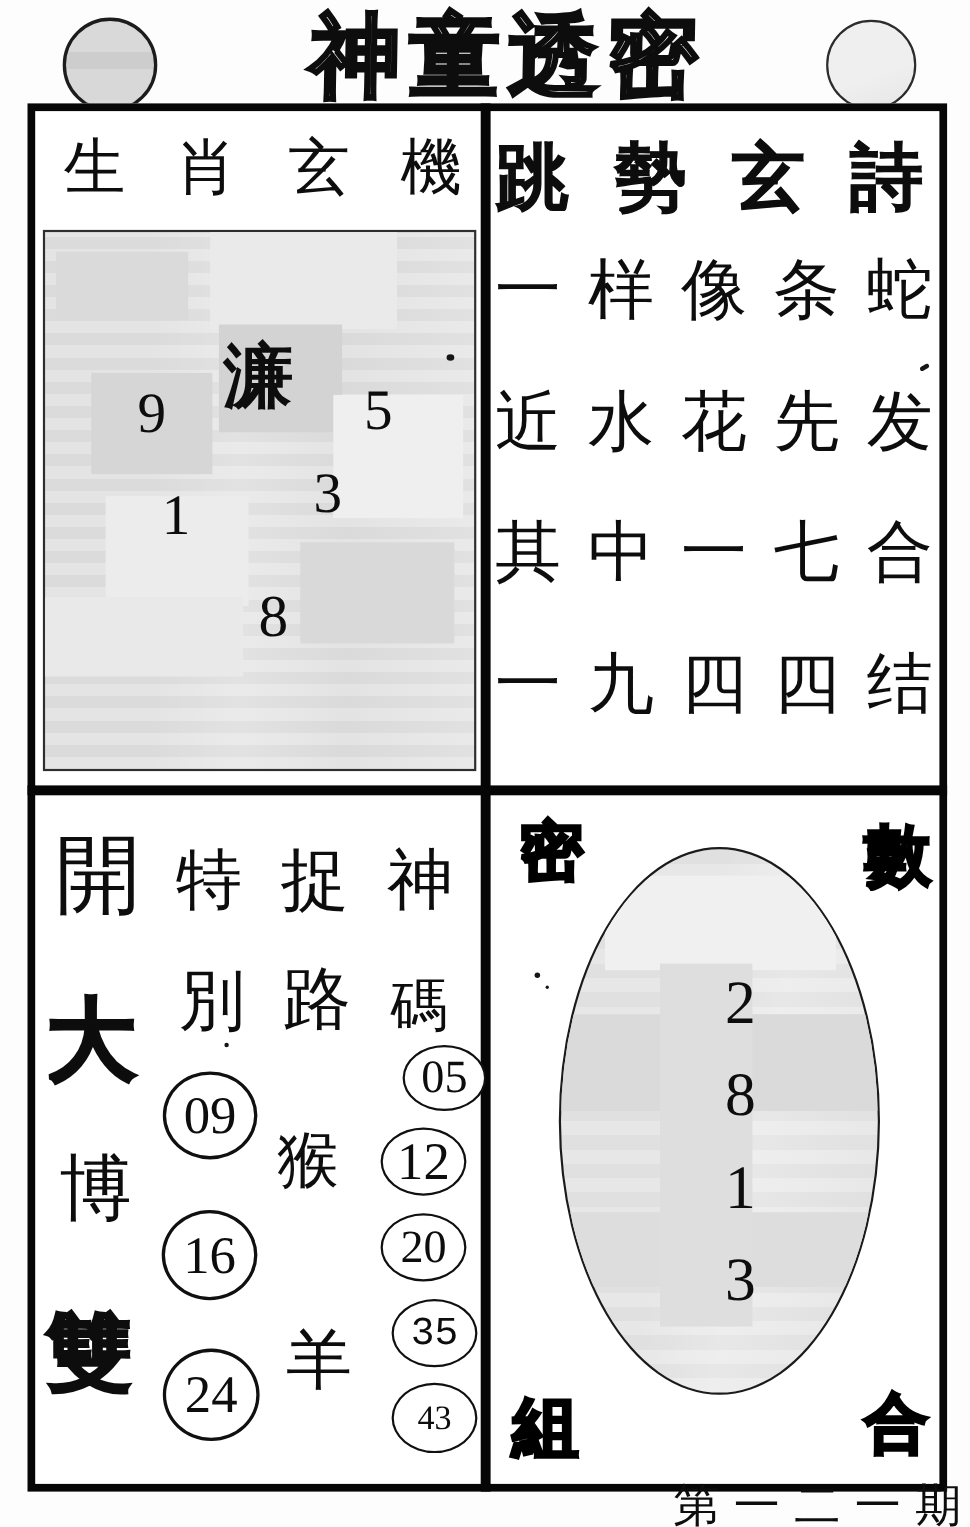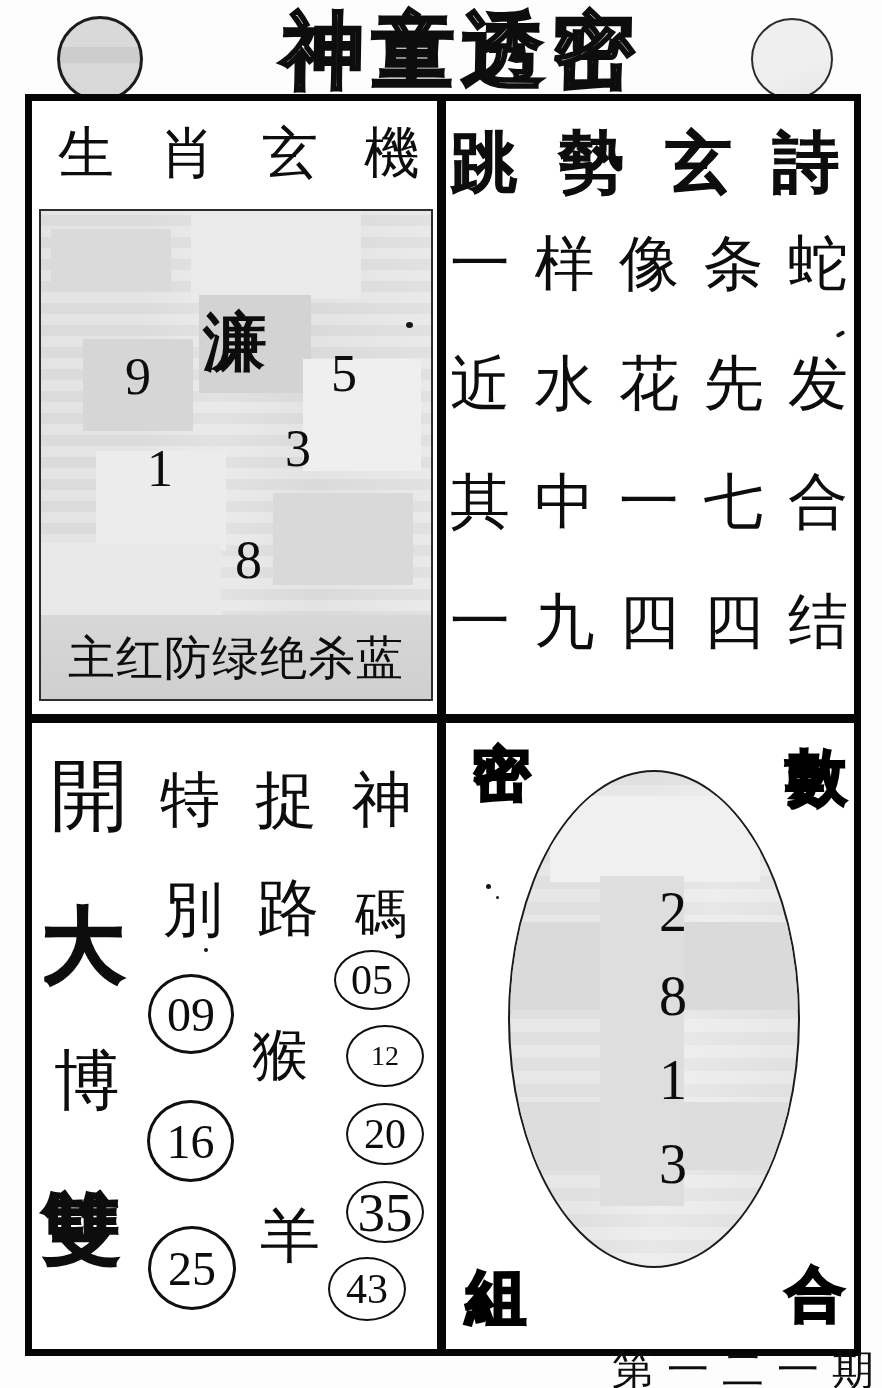--- a/index.html
+++ b/index.html
@@ -120,21 +120,20 @@
   <div class="patch" style="left:55px;top:240px;width:130px;height:100px;background:#ececec;"></div>
   <div class="patch" style="left:232px;top:282px;width:140px;height:92px;background:#d9d9d9;"></div>
   <div class="patch" style="left:0;top:332px;width:180px;height:72px;background:#e9e9e9;"></div>
 
   <div class="photo-char cn">濂</div>
   <div class="photo-num" style="left:84px;top:136px;">9</div>
   <div class="photo-num" style="left:290px;top:133px;">5</div>
   <div class="photo-num" style="left:106px;top:228px;">1</div>
   <div class="photo-num" style="left:244px;top:208px;">3</div>
   <div class="photo-num" style="left:194px;top:318px;font-size:54px;">8</div>
-  <div class="photo-caption cn">主红防绿绝杀蓝</div>
 </div>
 
 <div class="abs char-row poem-header">
     <span>跳</span>
     <span>勢</span>
     <span>玄</span>
     <span>詩</span>
   </div>
 <div class="abs char-row poem-line" style="top:228px;">
     <span>一</span>
@@ -176,27 +175,27 @@
 <div class="abs cn" style="left:255px;top:758px;font-size:62px;">捉</div>
 <div class="abs cn" style="left:257px;top:866px;font-size:62px;">路</div>
 <div class="abs cn" style="left:252px;top:1018px;font-size:56px;">猴</div>
 <div class="abs cn" style="left:260px;top:1196px;font-size:60px;">羊</div>
 
 <div class="abs cn" style="left:352px;top:760px;font-size:60px;">神</div>
 <div class="abs cn" style="left:355px;top:880px;font-size:52px;">碼</div>
 
 <div class="num-circle" style="left:148px;top:974px;width:86px;height:80px;font-size:48px;">09</div>
 <div class="num-circle" style="left:147px;top:1100px;width:87px;height:82px;font-size:48px;">16</div>
-<div class="num-circle" style="left:148px;top:1226px;width:88px;height:84px;font-size:48px;">25</div>
-
-<div class="num-circle small" style="left:334px;top:950px;width:76px;height:60px;font-size:42px;">05</div>
-<div class="num-circle small" style="left:346px;top:1025px;width:78px;height:62px;font-size:28px;">12</div>
+<div class="num-circle" style="left:148px;top:1226px;width:88px;height:84px;font-size:48px;">24</div>
+
+<div class="num-circle small" style="left:366px;top:950px;width:76px;height:60px;font-size:42px;">05</div>
+<div class="num-circle small" style="left:346px;top:1025px;width:78px;height:62px;font-size:48px;">12</div>
 <div class="num-circle small" style="left:346px;top:1103px;width:78px;height:62px;font-size:42px;">20</div>
-<div class="num-circle small" style="left:346px;top:1181px;width:78px;height:62px;font-size:55px;">35</div>
-<div class="num-circle small" style="left:328px;top:1257px;width:78px;height:64px;font-size:42px;">43</div>
+<div class="num-circle small" style="left:356px;top:1181px;width:78px;height:62px;font-size:36px;font-family:Liberation Mono, monospace;">35</div>
+<div class="num-circle small" style="left:356px;top:1257px;width:78px;height:64px;font-size:31px;">43</div>
 
 <div class="abs cn corner-glyph" style="left:472px;top:736px;font-size:58px;">密</div>
 <div class="abs cn corner-glyph" style="left:786px;top:738px;font-size:60px;">數</div>
 <div class="abs cn corner-glyph" style="left:466px;top:1258px;font-size:60px;">組</div>
 <div class="abs cn corner-glyph" style="left:786px;top:1256px;font-size:58px;">合</div>
 
 <div class="abs combo-ellipse">
   <div class="patch" style="left:0;top:150px;width:292px;height:88px;background:#dadada;"></div>
   <div class="patch" style="left:0;top:330px;width:292px;height:68px;background:#dddddd;"></div>
   <div class="patch" style="left:40px;top:24px;width:210px;height:86px;background:#f0f0f0;"></div>

